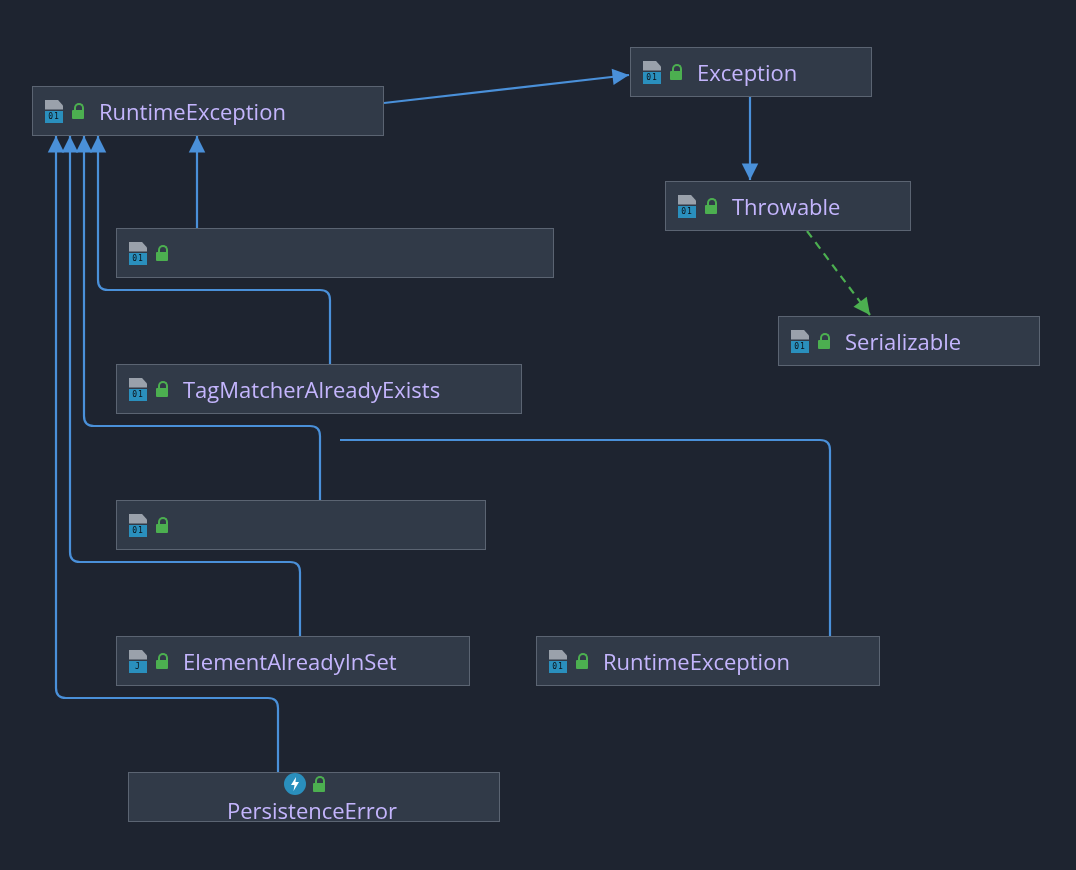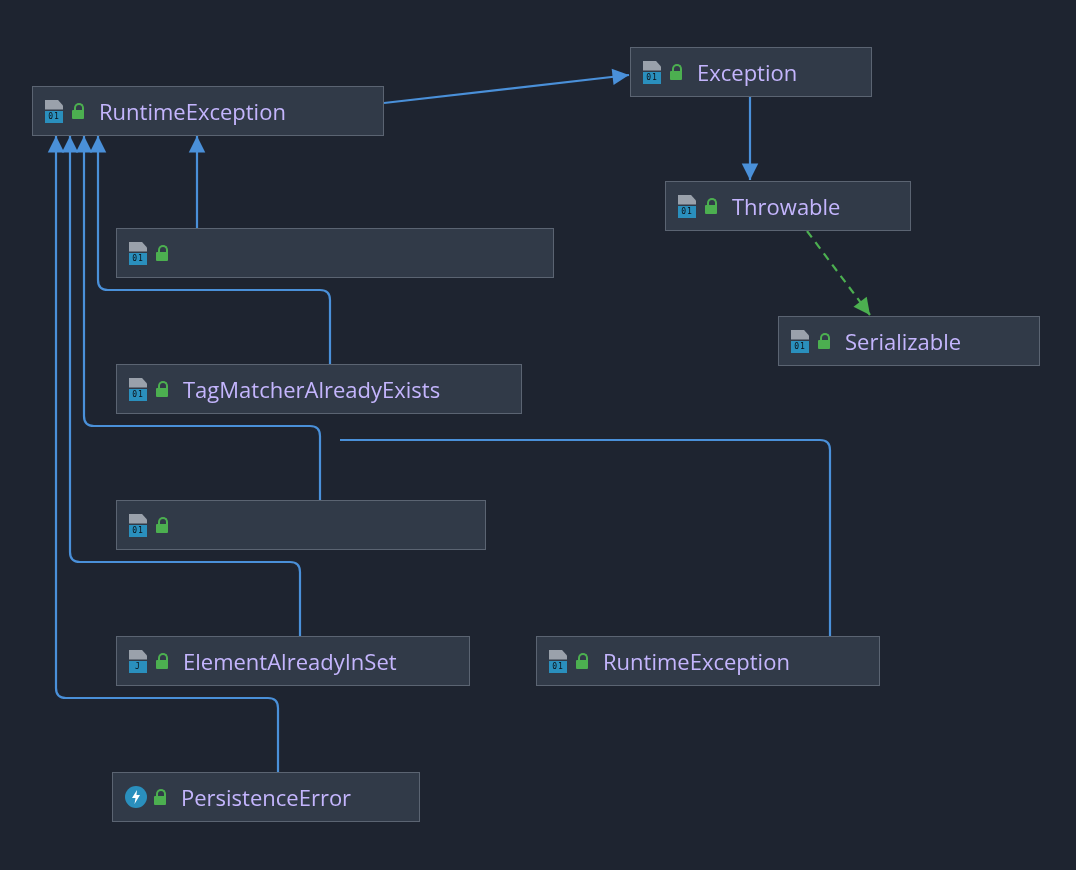--- a/index.html
+++ b/index.html
@@ -219,21 +219,21 @@
     <span class="icons">
       <span class="file-icon">
         <span class="page"></span>
         <span class="bin">01</span>
       </span>
       <span class="lock-icon"></span>
     </span>
     <span class="label">RuntimeException</span>
   </div>
 
-  <div class="node" style="left:112px; top:772px; width:308px;">
+  <div class="node" style="left:128px; top:772px; width:372px;flex-direction:column;">
     <span class="icons">
       <span class="bolt-icon">
         <svg width="12" height="14" viewBox="0 0 12 14">
           <path d="M7 0 L2 8 L5.5 8 L4.5 14 L10 5 L6.5 5 Z" fill="#ffffff"></path>
         </svg>
       </span>
       <span class="lock-icon"></span>
     </span>
     <span class="label">PersistenceError</span>
   </div>

